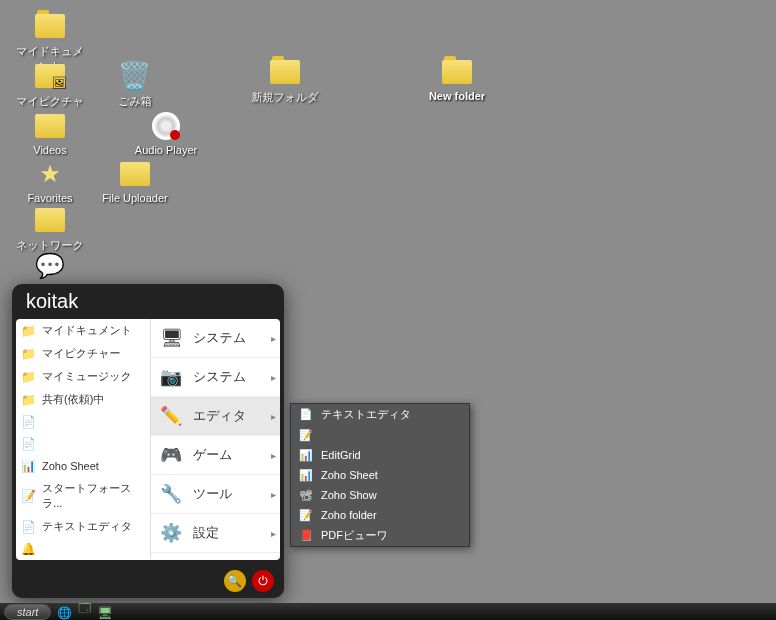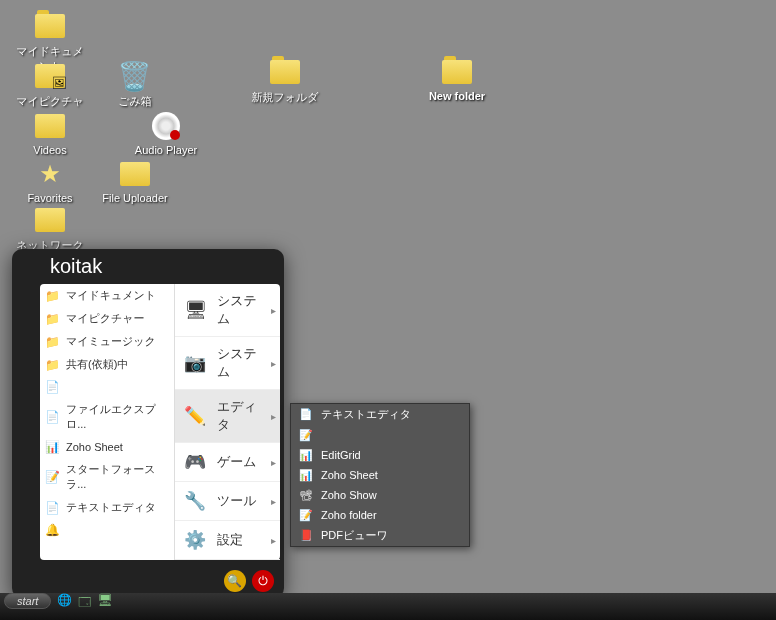--- a/index.html
+++ b/index.html
@@ -51,21 +51,20 @@
 
 .start-menu {
   position: absolute;
   left: 12px;
   bottom: 22px;
   width: 272px;
   background: #222;
   border-radius: 10px;
   box-shadow: 0 4px 20px rgba(0,0,0,0.6);
   overflow: hidden;
-  padding-left: 24px;
 }
 .sm-header {
   color: #fff;
   font-size: 20px;
   padding: 6px 14px 2px;
 }
 .sm-body {
   display: flex;
   background: #fff;
   margin: 4px;
@@ -140,24 +139,24 @@
   font-size: 11px;
   cursor: pointer;
 }
 .submenu-item .si { width: 14px; height: 14px; display: inline-flex; align-items: center; justify-content: center; font-size: 11px; }
 
 .taskbar {
   position: absolute;
   left: 0;
   right: 0;
   bottom: 0;
-  height: 27px;
+  height: 17px;
   background: linear-gradient(#333, #111);
   display: flex;
-  align-items: flex-start;
+  align-items: flex-end;
   gap: 6px;
   padding: 0 4px;
 }
 .start-btn {
   background: linear-gradient(#666, #333);
   color: #ddd;
   border: 1px solid #555;
   border-radius: 10px;
   padding: 1px 12px;
   font-size: 11px;
@@ -264,21 +263,20 @@
           </div>
           <div class="sm-left-item">
             <span class="li">📁</span>
             <span>共有(依頼)中</span>
           </div>
           <div class="sm-left-item">
             <span class="li">📄</span>
           </div>
           <div class="sm-left-item">
             <span class="li">📄</span>
-            <span>ファイルエクスプロ...</span>
           </div>
           <div class="sm-left-item">
             <span class="li">📊</span>
             <span>Zoho Sheet</span>
           </div>
           <div class="sm-left-item">
             <span class="li">📝</span>
             <span>スタートフォース ラ...</span>
           </div>
           <div class="sm-left-item">

